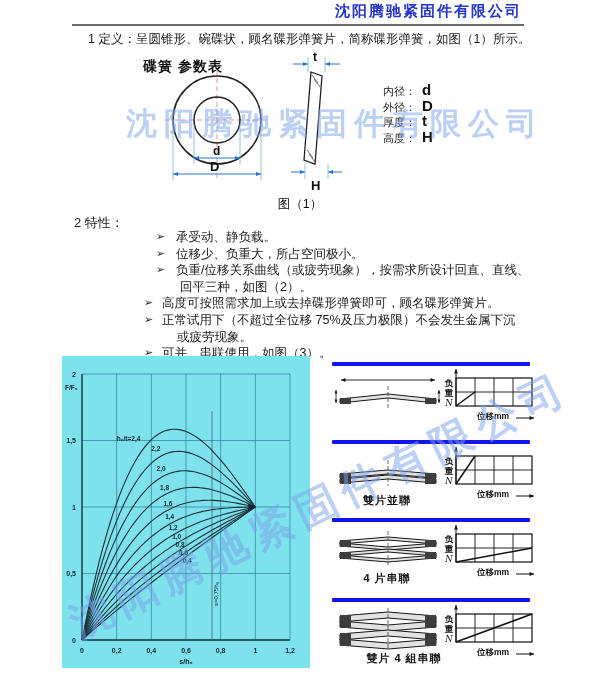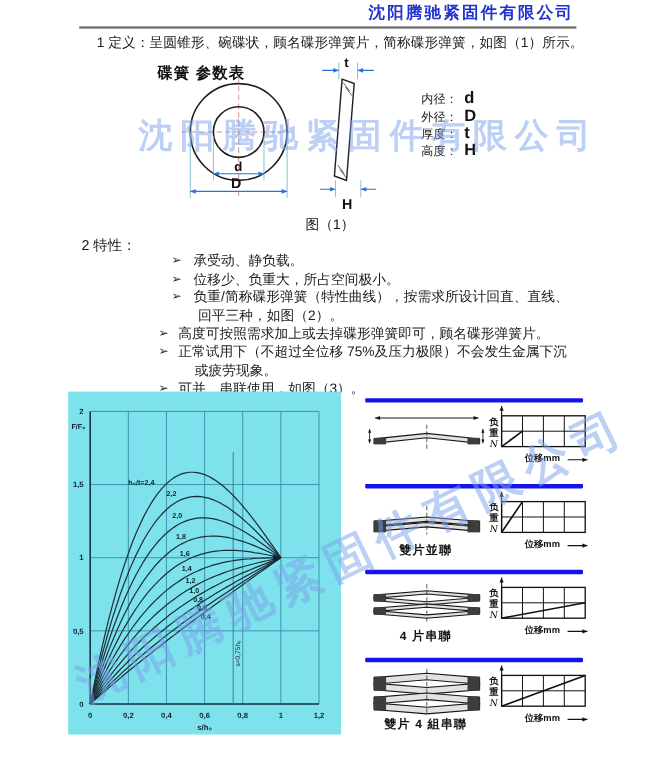--- a/index.html
+++ b/index.html
@@ -89,21 +89,21 @@
     </div>
   <div class="caption cap1">图（1）</div>
 
   <div class="feat-head">2 特性：</div>
   <div id="features-list">
       <div class="bullet-mark" style="left: 156px; top: 230px;">➢</div>
       <div class="bullet-line" style="left: 176px; top: 229px;">承受动、静负载。</div>
       <div class="bullet-mark" style="left: 156px; top: 246.6px;">➢</div>
       <div class="bullet-line" style="left: 176px; top: 245.6px;">位移少、负重大，所占空间极小。</div>
       <div class="bullet-mark" style="left: 156px; top: 263.2px;">➢</div>
-      <div class="bullet-line" style="left: 176px; top: 262.2px;">负重/简称碟形弹簧（特性曲线），按需求所设计回直、直线、</div>
+      <div class="bullet-line" style="left: 176px; top: 262.2px;">负重/位移关系曲线（或疲劳现象），按需求所设计回直、直线、</div>
       <div class="bullet-line" style="left: 180px; top: 278.8px;">回平三种，如图（2）。</div>
       <div class="bullet-mark" style="left: 144px; top: 296.4px;">➢</div>
       <div class="bullet-line" style="left: 162px; top: 295.4px;">高度可按照需求加上或去掉碟形弹簧即可，顾名碟形弹簧片。</div>
       <div class="bullet-mark" style="left: 144px; top: 313px;">➢</div>
       <div class="bullet-line" style="left: 162px; top: 312px;">正常试用下（不超过全位移 75%及压力极限）不会发生金属下沉</div>
       <div class="bullet-line" style="left: 177px; top: 328.6px;">或疲劳现象。</div>
       <div class="bullet-mark" style="left: 144px; top: 346.2px;">➢</div>
       <div class="bullet-line" style="left: 162px; top: 345.2px;">可并、串联使用，如图（3）。</div>
     </div>
 
@@ -266,21 +266,21 @@
         <rect x="8" y="14" width="11" height="8" fill="#3d3d3d"></rect>
         <rect x="93" y="14" width="11" height="8" fill="#3d3d3d"></rect>
         <path d="M8,28 L56,24 L104,28 L104,34 L56,30 L8,34 Z" fill="#e2e2e2" stroke="#161616" stroke-width="1"></path>
         <rect x="8" y="27" width="11" height="8" fill="#3d3d3d"></rect>
         <rect x="93" y="27" width="11" height="8" fill="#3d3d3d"></rect>
         <path d="M8,33 L56,37 L104,33 L104,39 L56,43 L8,39 Z" fill="#e2e2e2" stroke="#161616" stroke-width="1"></path>
         <rect x="8" y="32" width="11" height="8" fill="#3d3d3d"></rect>
         <rect x="93" y="32" width="11" height="8" fill="#3d3d3d"></rect>
         <line x1="56" y1="2" x2="56" y2="44" stroke="#444" stroke-width="0.8" stroke-dasharray="4 2"></line>
       </svg>
-      <div class="fig3-label" style="left: 0px; top: 295px;">雙片 4 組串聯</div>
+      <div class="fig3-label" style="left: 17px; top: 295px;">雙片 4 組串聯</div>
       <svg width="104" height="64" viewBox="0 0 104 64" style="position:absolute;left:112px;top:246px;">
         <text x="9" y="20" font-size="8.5" text-anchor="middle" fill="#111" font-weight="bold">负</text>
         <text x="9" y="30" font-size="8.5" text-anchor="middle" fill="#111" font-weight="bold">重</text>
         <text x="9" y="40" font-size="8.5" text-anchor="middle" fill="#111" font-weight="normal" font-style="italic" font-family="DejaVu Serif,serif">N</text>
         <rect x="16" y="12" width="76" height="28" fill="none" stroke="#111" stroke-width="1.2"></rect>
         <line x1="35" y1="12" x2="35" y2="40" stroke="#111" stroke-width="0.9"></line>
         <line x1="54" y1="12" x2="54" y2="40" stroke="#111" stroke-width="0.9"></line>
         <line x1="73" y1="12" x2="73" y2="40" stroke="#111" stroke-width="0.9"></line>
         <line x1="16" y1="26" x2="92" y2="26" stroke="#111" stroke-width="0.9"></line>
         <line x1="16" y1="40" x2="16" y2="3" stroke="#111" stroke-width="1"></line>

